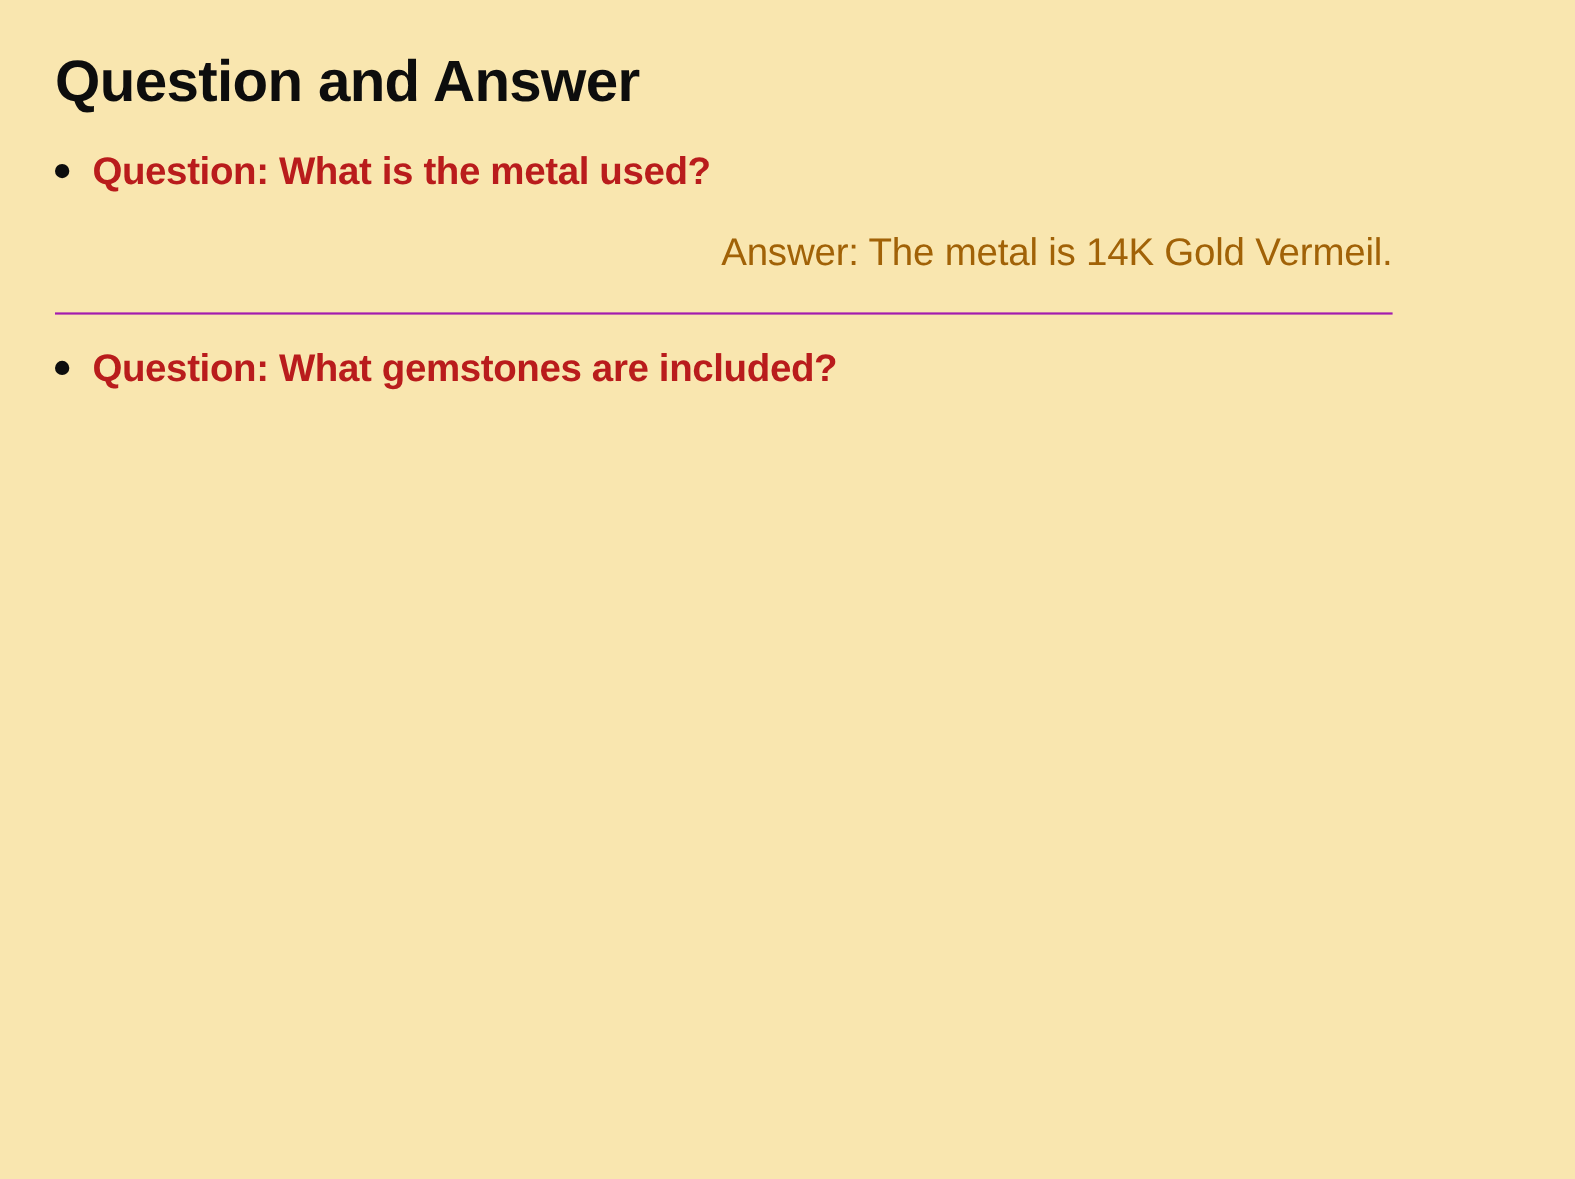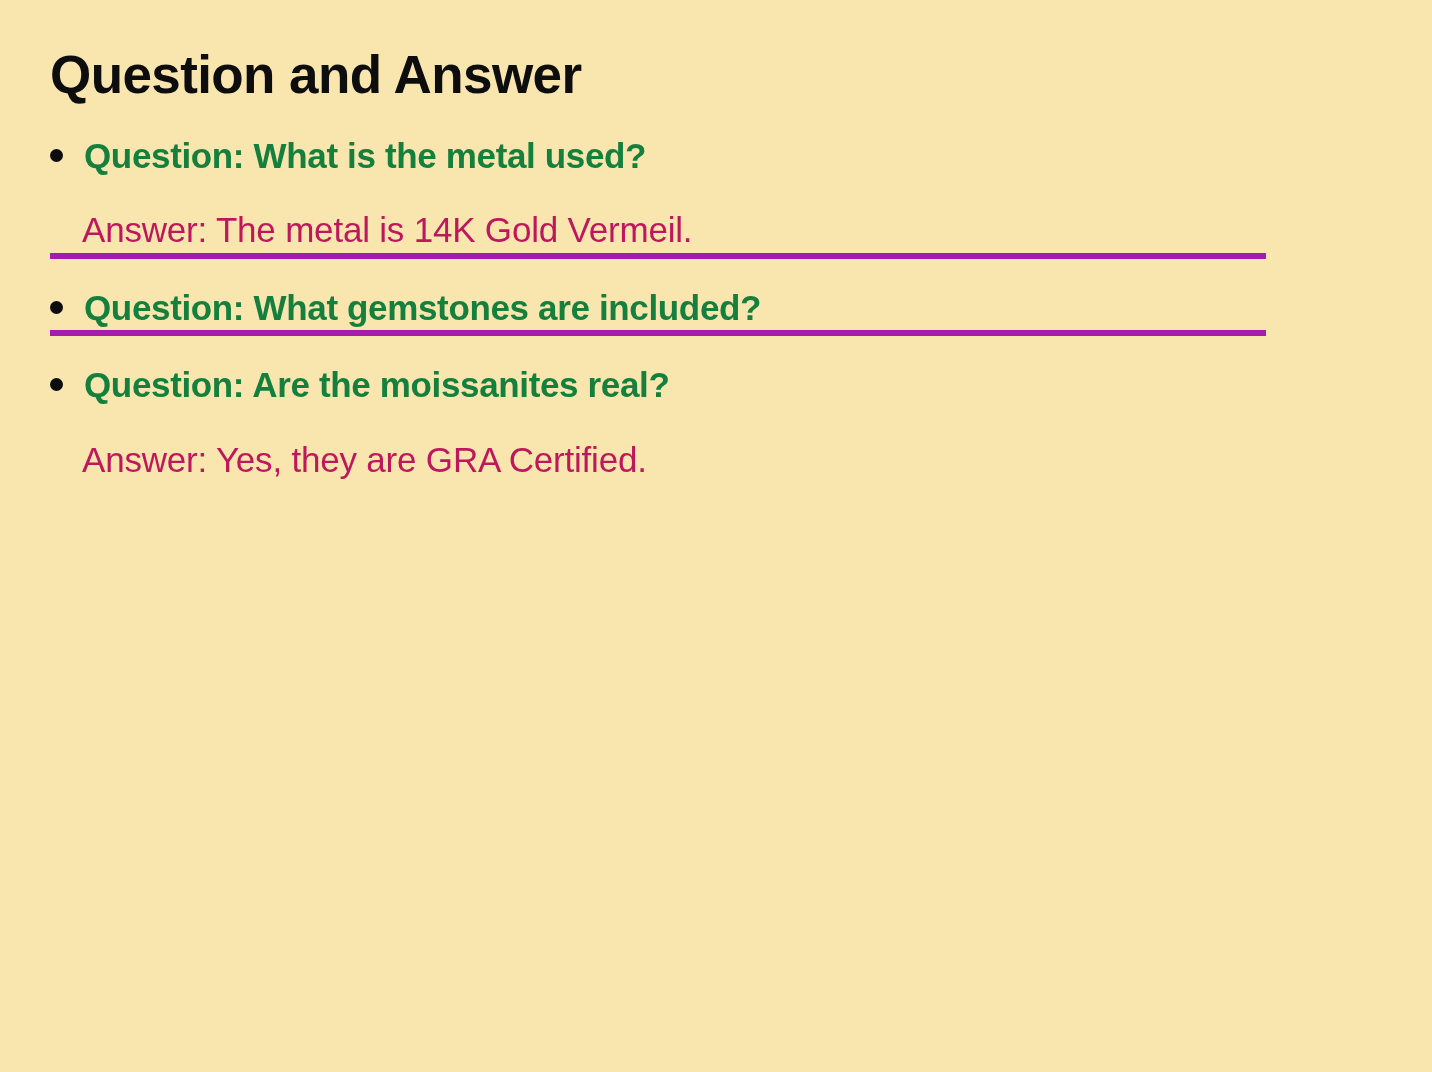--- a/index.html
+++ b/index.html
@@ -38,21 +38,22 @@
     margin: 0;
     padding: 0;
   }
 
   .faq-item {
     position: relative;
     padding-top: 26px;
   }
 
   .faq-item + .faq-item {
-    border-top: 6px solid #a21caf;
+    border-top: 2px solid #a21caf;
+    margin-top: 31px;
   }
 
   .question-row {
     position: relative;
     padding-left: 34px;
   }
 
   .bullet-icon {
     position: absolute;
     left: 0;
@@ -62,33 +63,34 @@
     border-radius: 50%;
     background: #0d0d0d;
   }
 
   .question-text {
     display: block;
     font-size: 35px;
     font-weight: bold;
     line-height: 1.3;
     letter-spacing: -0.35px;
-    color: #15803d;
+    color: #b91c1c;
   }
 
   .answer-text {
     display: block;
     padding-left: 32px;
     margin-top: 29px;
     margin-bottom: 0;
     font-size: 35px;
     font-weight: normal;
     line-height: 1.3;
     letter-spacing: -0.2px;
-    color: #be185d;
+    color: #a16207;
+    text-align: right;
   }
 </style>
 </head>
 <body>
 
 <div class="page">
 
   <h1 class="page-title">Question and Answer</h1>
 
   <ul class="faq-list">
@@ -102,22 +104,15 @@
     </li>
 
     <li class="faq-item">
       <div class="question-row">
         <span class="bullet-icon"></span>
         <span class="question-text">Question: What gemstones are included?</span>
       </div>
     </li>
 
 
-    <li class="faq-item">
-      <div class="question-row">
-        <span class="bullet-icon"></span>
-        <span class="question-text">Question: Are the moissanites real?</span>
-      </div>
-      <p class="answer-text">Answer: Yes, they are GRA Certified.</p>
-    </li>
 
   </ul>
 </div>
 
 </body></html>

